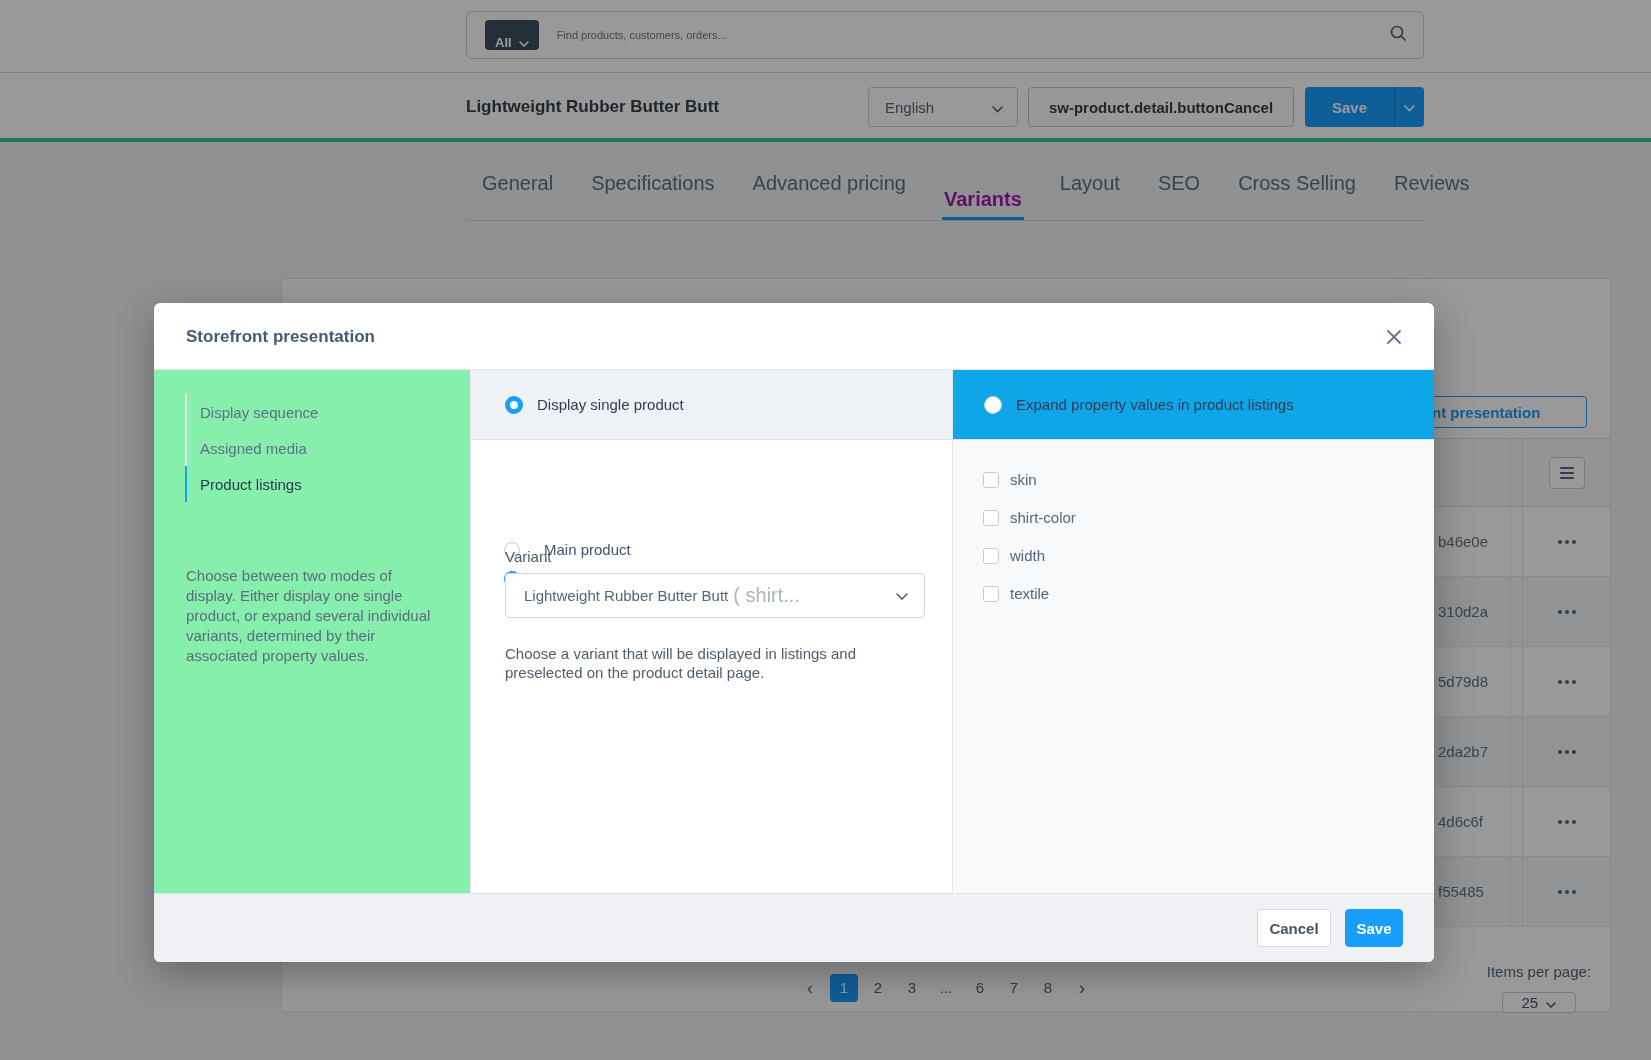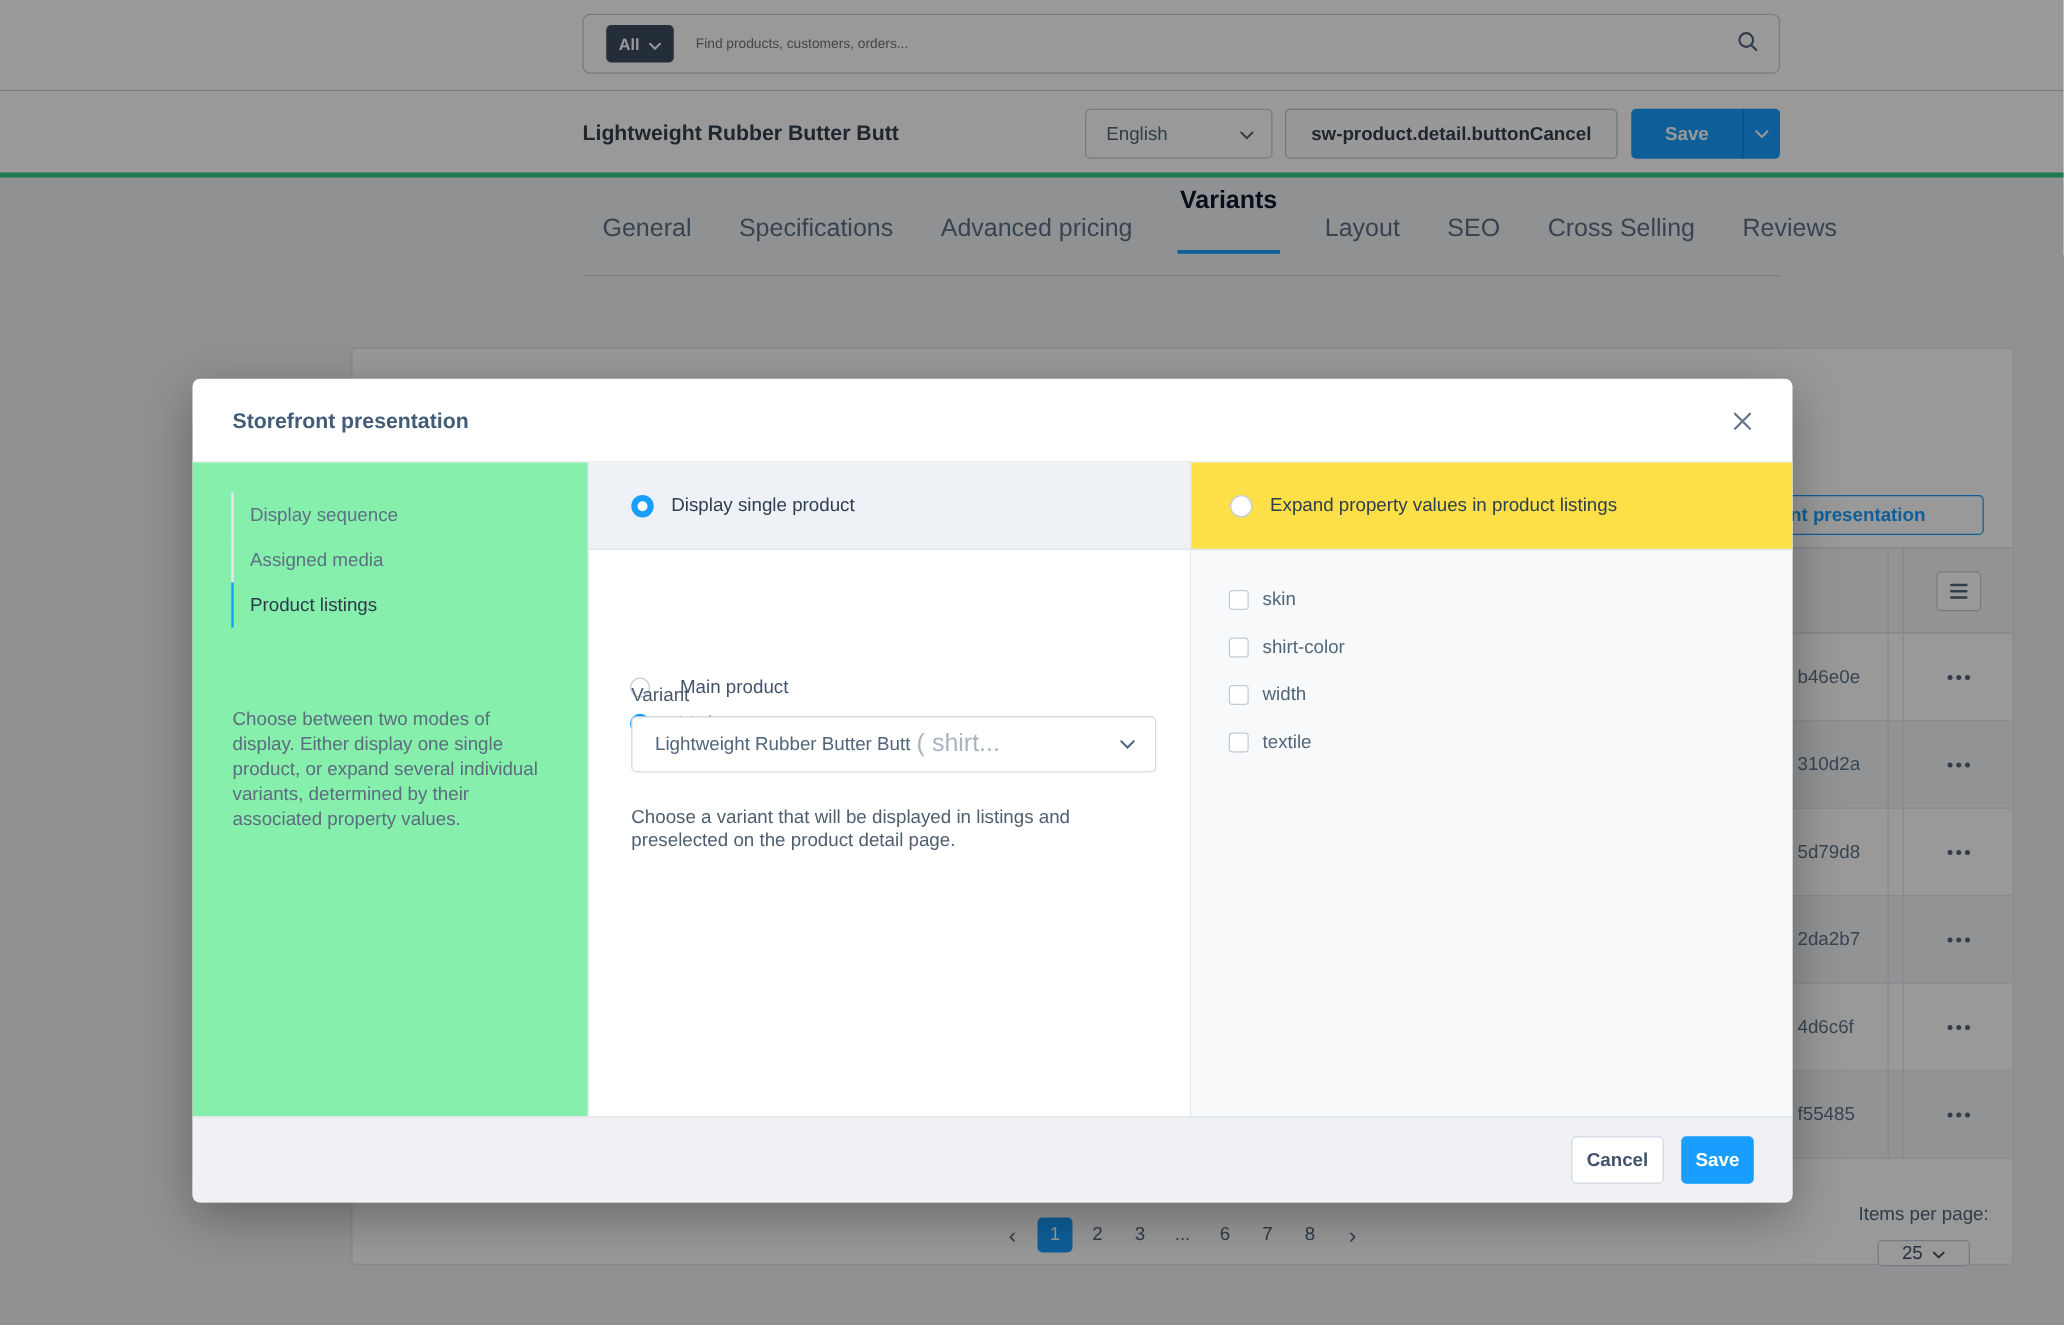--- a/index.html
+++ b/index.html
@@ -4,36 +4,36 @@
 <style>
   * { margin:0; padding:0; box-sizing:border-box; }
   html,body { width:1651px; height:1060px; }
   body { font-family:"Liberation Sans", sans-serif; background:#f0f2f5; position:relative; overflow:hidden; }
 
   
   .page { position:absolute; inset:0; background:#f0f2f5; }
 
   .topbar { position:absolute; left:0; top:0; width:1651px; height:73px; background:#fff; border-bottom:1px solid #c9d3dc; }
   .searchbar { position:absolute; left:466px; top:11px; width:958px; height:48px; background:#fff; border:1px solid #c4ced8; border-radius:6px; display:flex; align-items:center; }
-  .scope-pill { margin-left:18px; height:30px; padding:0 10px; background:#3d4d60; border-radius:4px; color:#fff; font-size:13px; font-weight:700; display:flex; align-items:center; gap:7px; cursor:pointer; }
+  .scope-pill { margin-left:18px; height:30px; padding:0 10px; background:#3d4d60; border-radius:4px; color:#fff; font-size:13px; font-weight:700; display:flex; align-items:flex-end; gap:7px; cursor:pointer; }
   .search-placeholder { margin-left:18px; color:#9aa8b5; font-size:11px; flex:1; border:none; outline:none; background:transparent; font-family:inherit; }
   .search-glyph { margin-right:16px; }
 
   .smartbar { position:absolute; left:0; top:73px; width:1651px; height:69px; background:#fff; border-bottom:4px solid #32cb84; }
   .sb-title { position:absolute; left:466px; top:24px; font-size:17px; font-weight:700; color:#35404d; }
   .lang-select { position:absolute; left:868px; top:14px; width:150px; height:40px; border:1px solid #c4ced8; border-radius:4px; background:#fff; display:flex; align-items:center; justify-content:space-between; padding:0 14px 0 16px; font-size:15px; color:#52667a; cursor:pointer; }
   .btn { display:flex; align-items:center; justify-content:center; border-radius:4px; font-size:15px; font-weight:700; cursor:pointer; }
   .btn-ghost-cancel { position:absolute; left:1028px; top:14px; width:266px; height:40px; border:1px solid #bcc7d2; background:#fdfdfe; color:#35404d; }
   .save-split { position:absolute; left:1305px; top:14px; width:119px; height:40px; background:#189eff; border-radius:4px; display:flex; color:#fff; }
   .save-main { flex:1; display:flex; align-items:center; justify-content:center; font-size:15px; font-weight:700; cursor:pointer; }
   .save-caret { width:30px; display:flex; align-items:center; justify-content:center; border-left:1px solid rgba(0,0,0,0.18); cursor:pointer; }
 
   .tabsrow { position:absolute; left:466px; top:142px; width:958px; height:79px; border-bottom:1px solid #cfd8e0; display:flex; align-items:flex-end; gap:34px; padding-left:14px; }
   .tab { font-size:20px; color:#5d7084; padding:0 2px 22px 2px; border-bottom:3px solid transparent; cursor:pointer; white-space:nowrap; }
-  .tab.active { color:#0f172a; font-weight:700; border-bottom-color:#189eff; padding-bottom:28px; margin-bottom:17px; }
+  .tab.active { color:#a21caf; font-weight:700; border-bottom-color:#189eff; padding-bottom:6px; margin-bottom:0; }
 
   
   .card { position:absolute; left:281px; top:278px; width:1330px; height:734px; background:#fff; border:1px solid #dfe5ea; border-radius:4px; }
   .storefront-btn { position:absolute; left:1045px; top:117px; width:260px; height:32px; border:1px solid #189eff; border-radius:4px; background:#fff; color:#189eff; font-size:15px; font-weight:700; display:flex; align-items:center; justify-content:center; cursor:pointer; }
   .grid-header { position:absolute; left:0; top:159px; width:1328px; height:69px; background:#f5f7fa; border-top:1px solid #d9e0e7; border-bottom:1px solid #d9e0e7; }
   .col-settings-btn { position:absolute; left:1267px; top:18px; width:36px; height:32px; background:#fff; border:1px solid #c4ced8; border-radius:4px; display:flex; flex-direction:column; align-items:center; justify-content:center; gap:3px; cursor:pointer; }
   .col-settings-btn b { display:block; width:14px; height:2px; background:#52667a; border-radius:1px; }
   .grid-rows { position:absolute; left:0; top:228px; width:1328px; }
   .vrow { position:relative; height:70px; border-bottom:1px solid #e4e9ee; }
   .vrow:nth-child(even) { background:#f3f5f8; }
@@ -61,21 +61,21 @@
   .m-col-left { position:relative; width:317px; height:523px; border-right:1px solid #e3e8ed; background:#86efac; }
   .m-col-mid { position:relative; width:482px; height:523px; border-right:1px solid #e3e8ed; background:#fff; }
   .m-col-right { position:relative; width:481px; height:523px; background:#f7f9fa; }
 
   .nav-rail { position:absolute; left:31px; top:24px; }
   .nav-item { position:relative; height:36px; display:flex; align-items:center; padding-left:13px; border-left:2px solid #e3e8ed; font-size:15px; color:#5d7184; cursor:pointer; white-space:nowrap; }
   .nav-item.active { border-left-color:#189eff; color:#2c3b4a; font-weight:500; }
   .m-desc { position:absolute; left:32px; top:196px; width:252px; font-size:15px; line-height:20px; color:#5b6d7e; }
 
   .col-head { height:70px; background:#eef1f5; border-bottom:1px solid #dde3ea; display:flex; align-items:center; gap:14px; padding-left:34px; font-size:15px; color:#2f3e4e; }
-  .m-col-right .col-head { background:#fde047; padding-left:31px; }
+  .m-col-right .col-head { background:#0ea5e9; padding-left:31px; }
 
   .radio { width:18px; height:18px; border-radius:50%; background:#fff; border:1px solid #c2ccd6; flex:none; cursor:pointer; }
   .radio.checked { border:5px solid #189eff; }
   .radio.sm { width:16px; height:16px; }
   .radio.sm.checked { border-width:4.5px; }
   .opt-row { position:absolute; display:flex; align-items:center; gap:24px; font-size:15px; color:#42536b; }
   .checkbox { width:16px; height:16px; border:1px solid #c2ccd6; border-radius:3px; background:#fff; flex:none; cursor:pointer; }
   .chk-row { position:absolute; display:flex; align-items:center; gap:11px; font-size:15px; color:#52667a; }
 
   .field-label { position:absolute; left:34px; top:178px; font-size:15px; color:#4a5a6a; }

